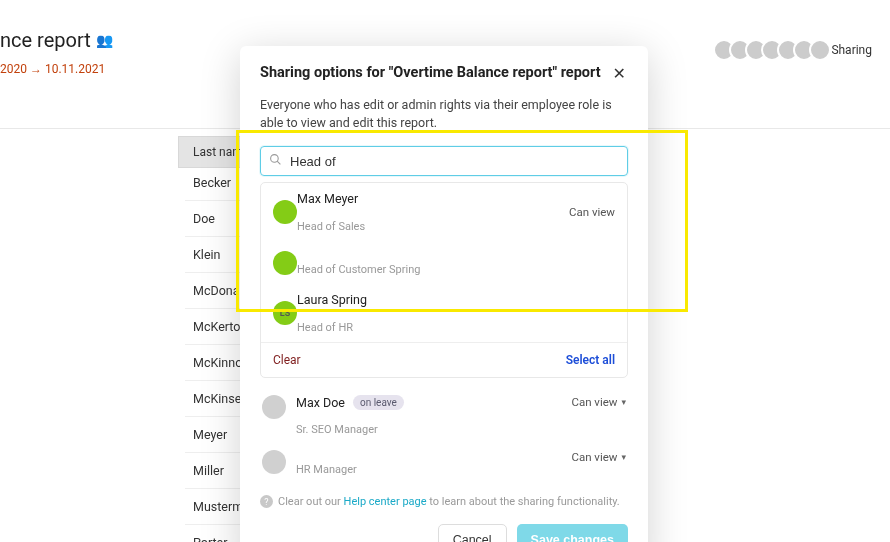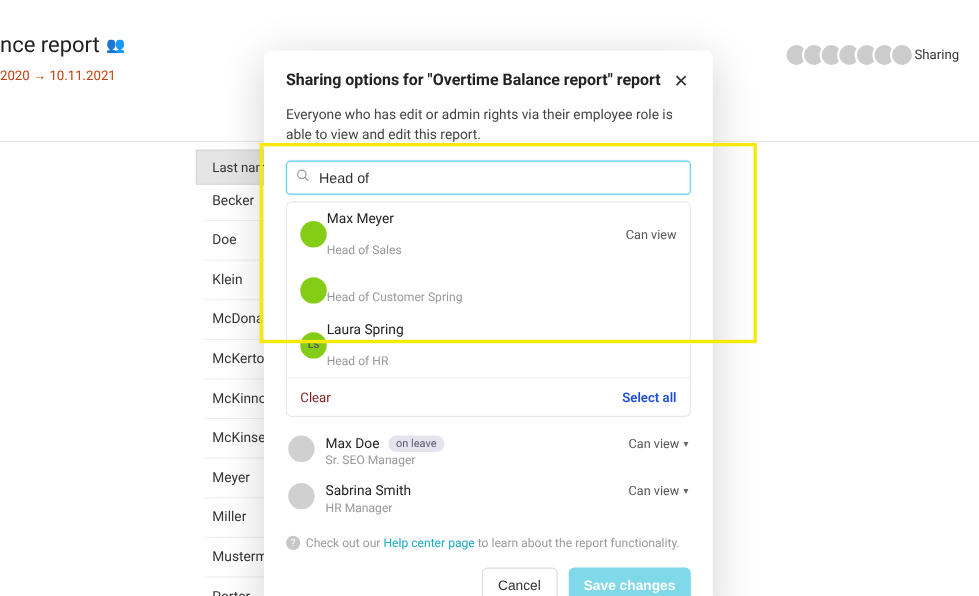--- a/index.html
+++ b/index.html
@@ -120,21 +120,21 @@
     .shared-item .avatar {
       width:24px; height:24px; border-radius:50%; background:#d0d0d0; flex-shrink:0;
     }
     .shared-item .info { flex:1; display:flex; flex-direction:column; }
     .shared-item .name-row { display:flex; align-items:center; gap:8px; }
     .shared-item .name { font-size:12.5px; color:#222; }
     .badge {
       background:#e6e3ee; color:#5a5a6e;
       font-size:10px; padding:2px 7px; border-radius:9px;
     }
-    .shared-item .role { font-size:11px; color:#999; margin-top:1px; }
+    .shared-item .role { font-size:11px; color:#999; margin-top:13px; }
     .perm {
       font-size:11.5px; color:#555; display:flex; align-items:center; gap:4px;
       cursor:pointer;
     }
     .chev { font-size:9px; color:#666; }
 
     .help-row {
       margin-top: 12px; font-size:11px; color:#9a9a9a;
       display:flex; align-items:center; gap:5px;
     }
@@ -267,36 +267,33 @@
         <span class="role">Sr. SEO Manager</span>
       </div>
       <div class="perm">
         <span>Can view</span>
         <span class="chev">▾</span>
       </div>
     </div>
     <div class="shared-item">
       <div class="avatar shav2"></div>
       <div class="info">
-        <div class="name-row">
-          <span class="name">Sabrina Smith</span>
-        </div>
         <span class="role">HR Manager</span>
       </div>
       <div class="perm">
         <span>Can view</span>
         <span class="chev">▾</span>
       </div>
     </div>
   </div>
 
   <div class="help-row">
     <span class="qmark">?</span>
     <span>
-      <span>Check out our </span><a href="#">Help center page</a><span> to learn about the report functionality.</span>
+      <span>Clear out our </span><a href="#">Help center page</a><span> to learn about the sharing functionality.</span>
     </span>
   </div>
 
   <div class="modal-footer">
     <button class="btn btn-cancel">Cancel</button>
     <button class="btn btn-save">Save changes</button>
   </div>
 </div>
 
 <div class="highlight-box"></div>

